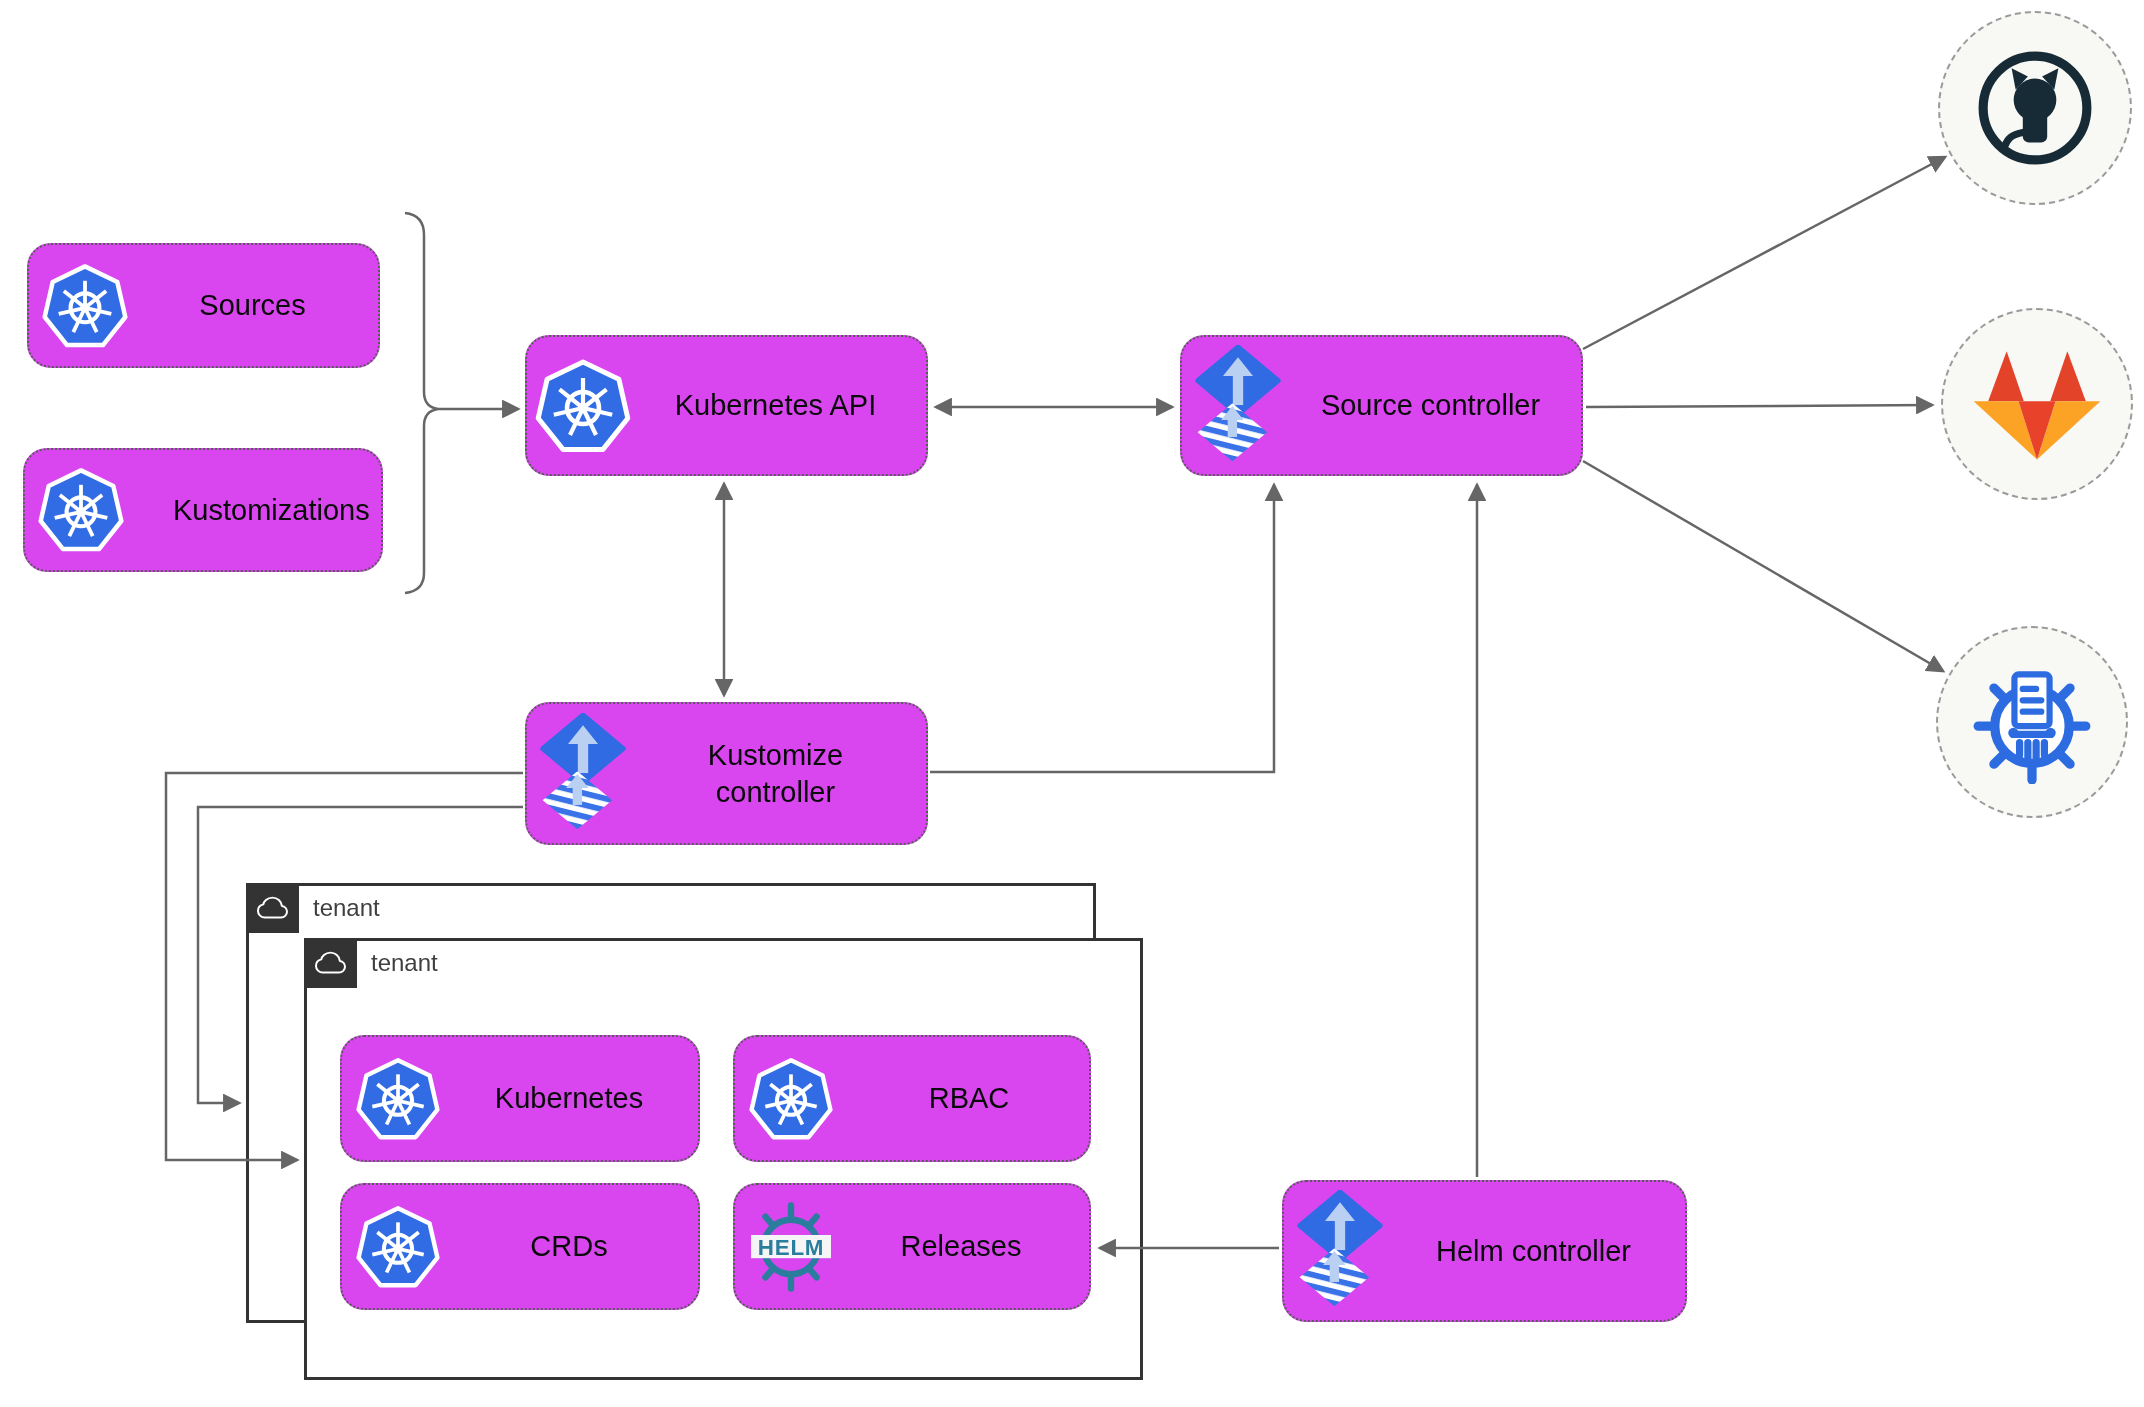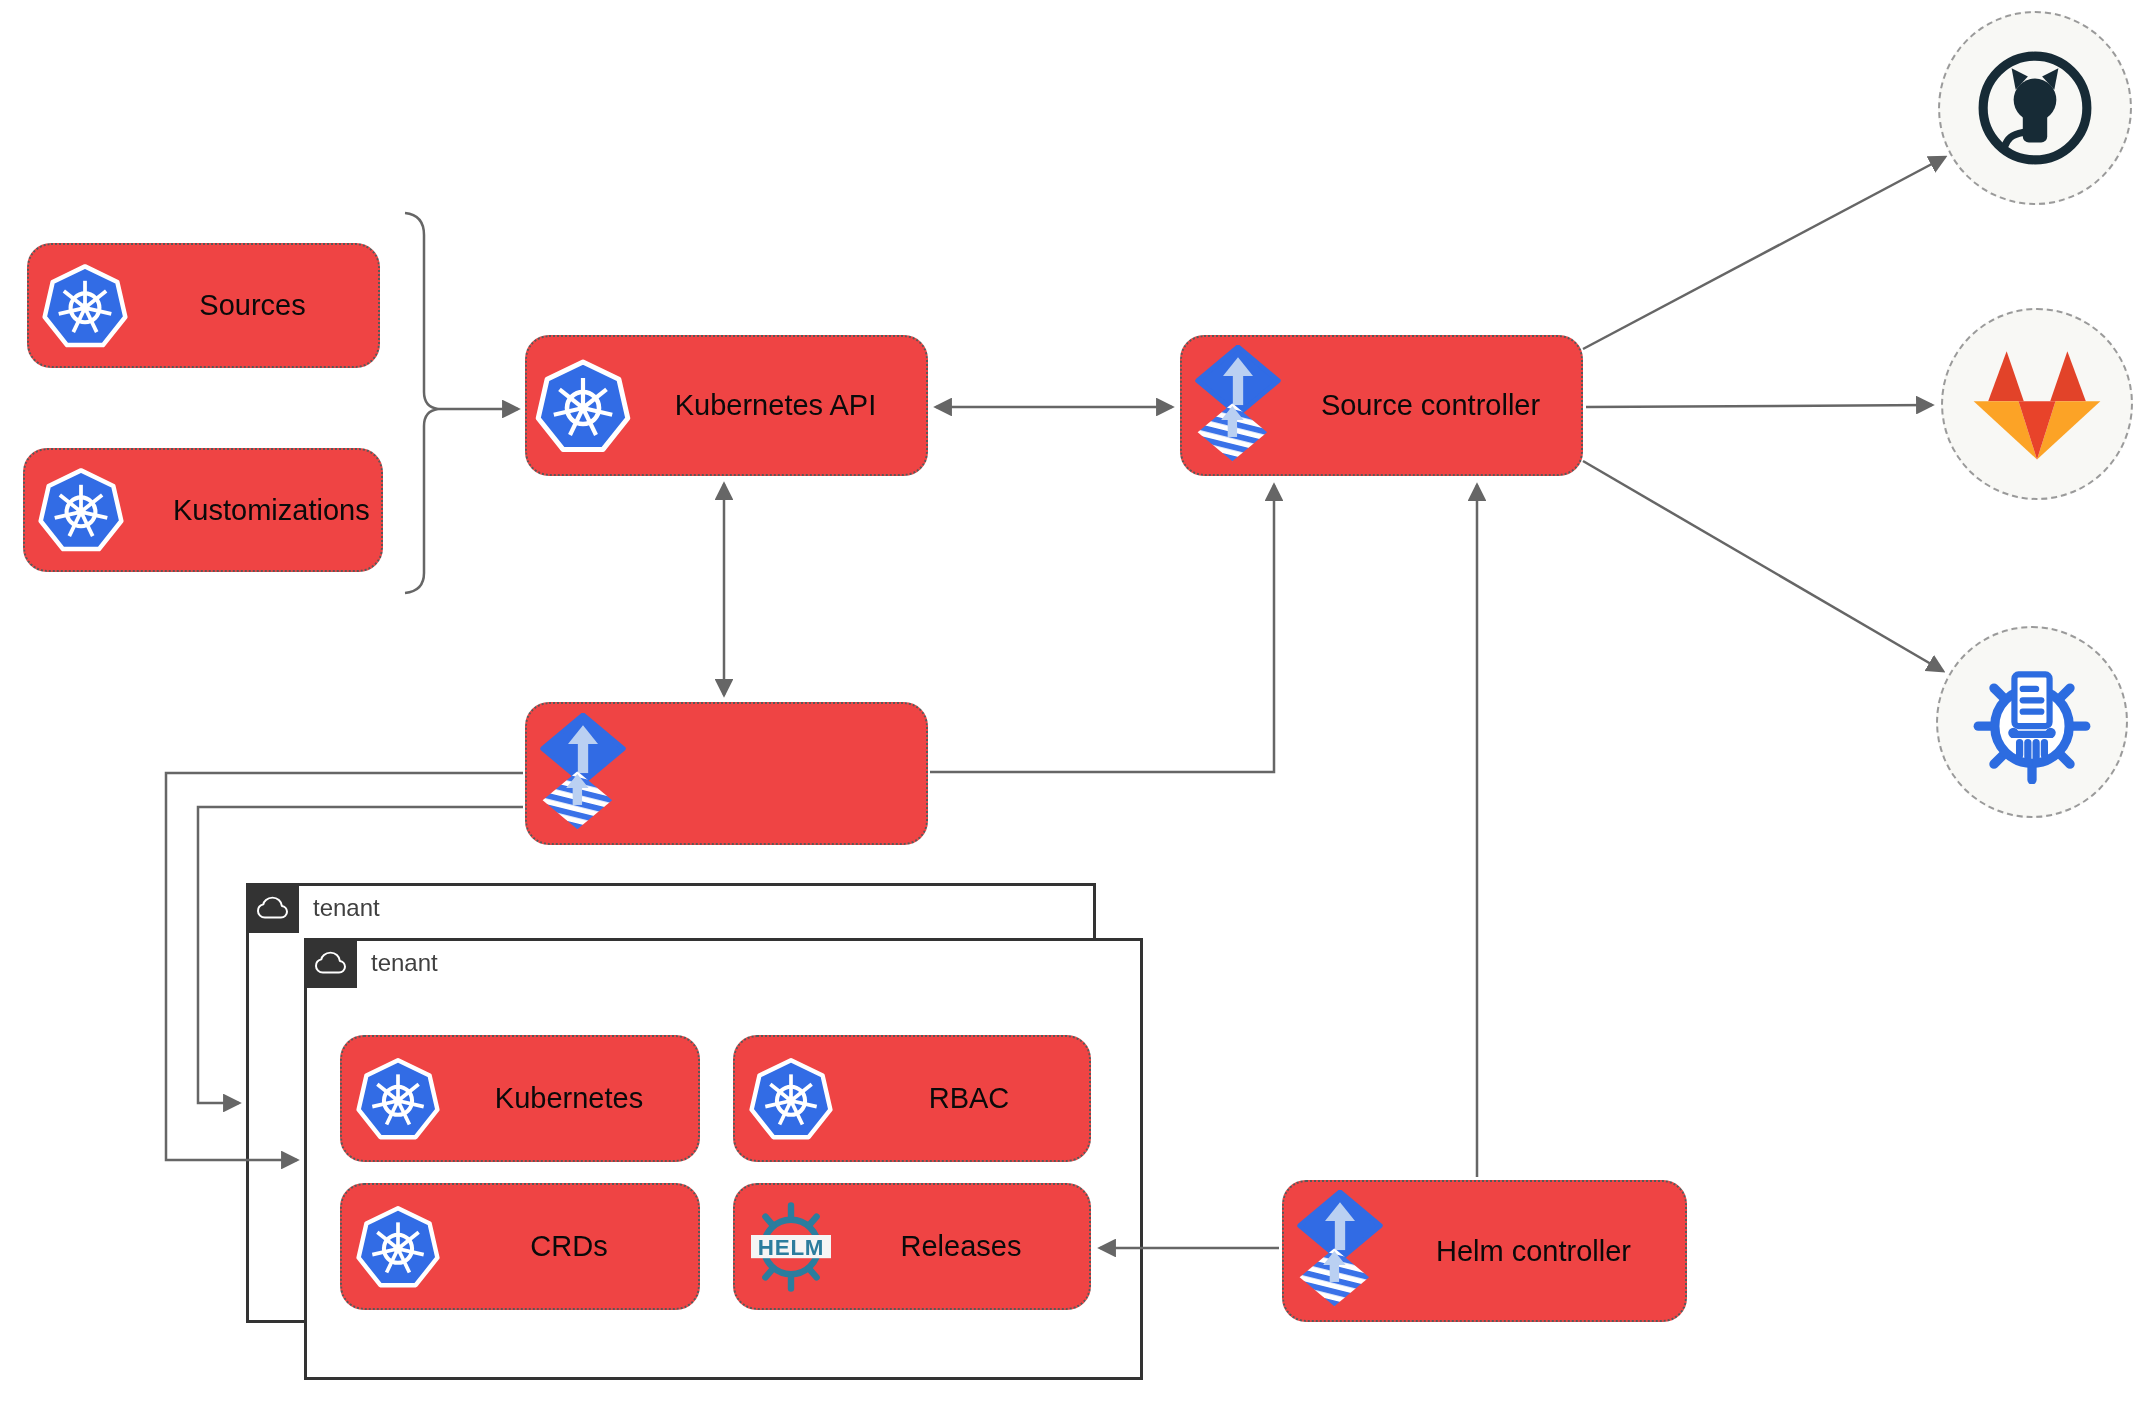--- a/index.html
+++ b/index.html
@@ -1,20 +1,20 @@
 <!DOCTYPE html>
 <html><head>
 <meta charset="utf-8">
 <style>
   html,body{margin:0;padding:0;background:#fff;}
   #canvas{position:relative;width:2144px;height:1407px;background:#ffffff;
           font-family:"Liberation Sans",sans-serif;overflow:hidden;}
 
   
-  .node{position:absolute;background:#ef4444;border:2px dotted #595959;border-radius:24px;
+  .node{position:absolute;background:#d946ef;border:2px dotted #595959;border-radius:24px;
         display:flex;align-items:center;z-index:3;box-sizing:border-box;}
   .node .icon{flex:none;width:112px;display:flex;justify-content:center;align-items:center;}
   .node .label{flex:1;display:flex;justify-content:center;align-items:center;
                padding-right:14px;}
   .node .label span{display:block;text-align:center;font-size:29px;line-height:1.25;color:#0a0a0a;}
   .node .label span.wrap{max-width:225px;}
 
   #sources            {left:27px;  top:243px; width:353px; height:125px;}
   #kustomizations     {left:23px;  top:448px; width:360px; height:124px;gap:36px;}
   #kubernetes-api     {left:525px; top:335px; width:403px; height:141px;}
@@ -210,20 +210,23 @@
     <div class="label">
         <span>Kubernetes API</span>
       </div>
   </div>
 
   <div class="node" id="kustomize-controller">
     <div class="icon">
       <svg width="94" height="122">
           <use href="#sym-flux"></use>
         </svg>
+      </div>
+    <div class="label">
+        <span class="wrap">Kustomize controller</span>
       </div>
   </div>
 
   <div class="node" id="helm-controller">
     <div class="icon">
       <svg width="94" height="122">
           <use href="#sym-flux"></use>
         </svg>
       </div>
     <div class="label">

